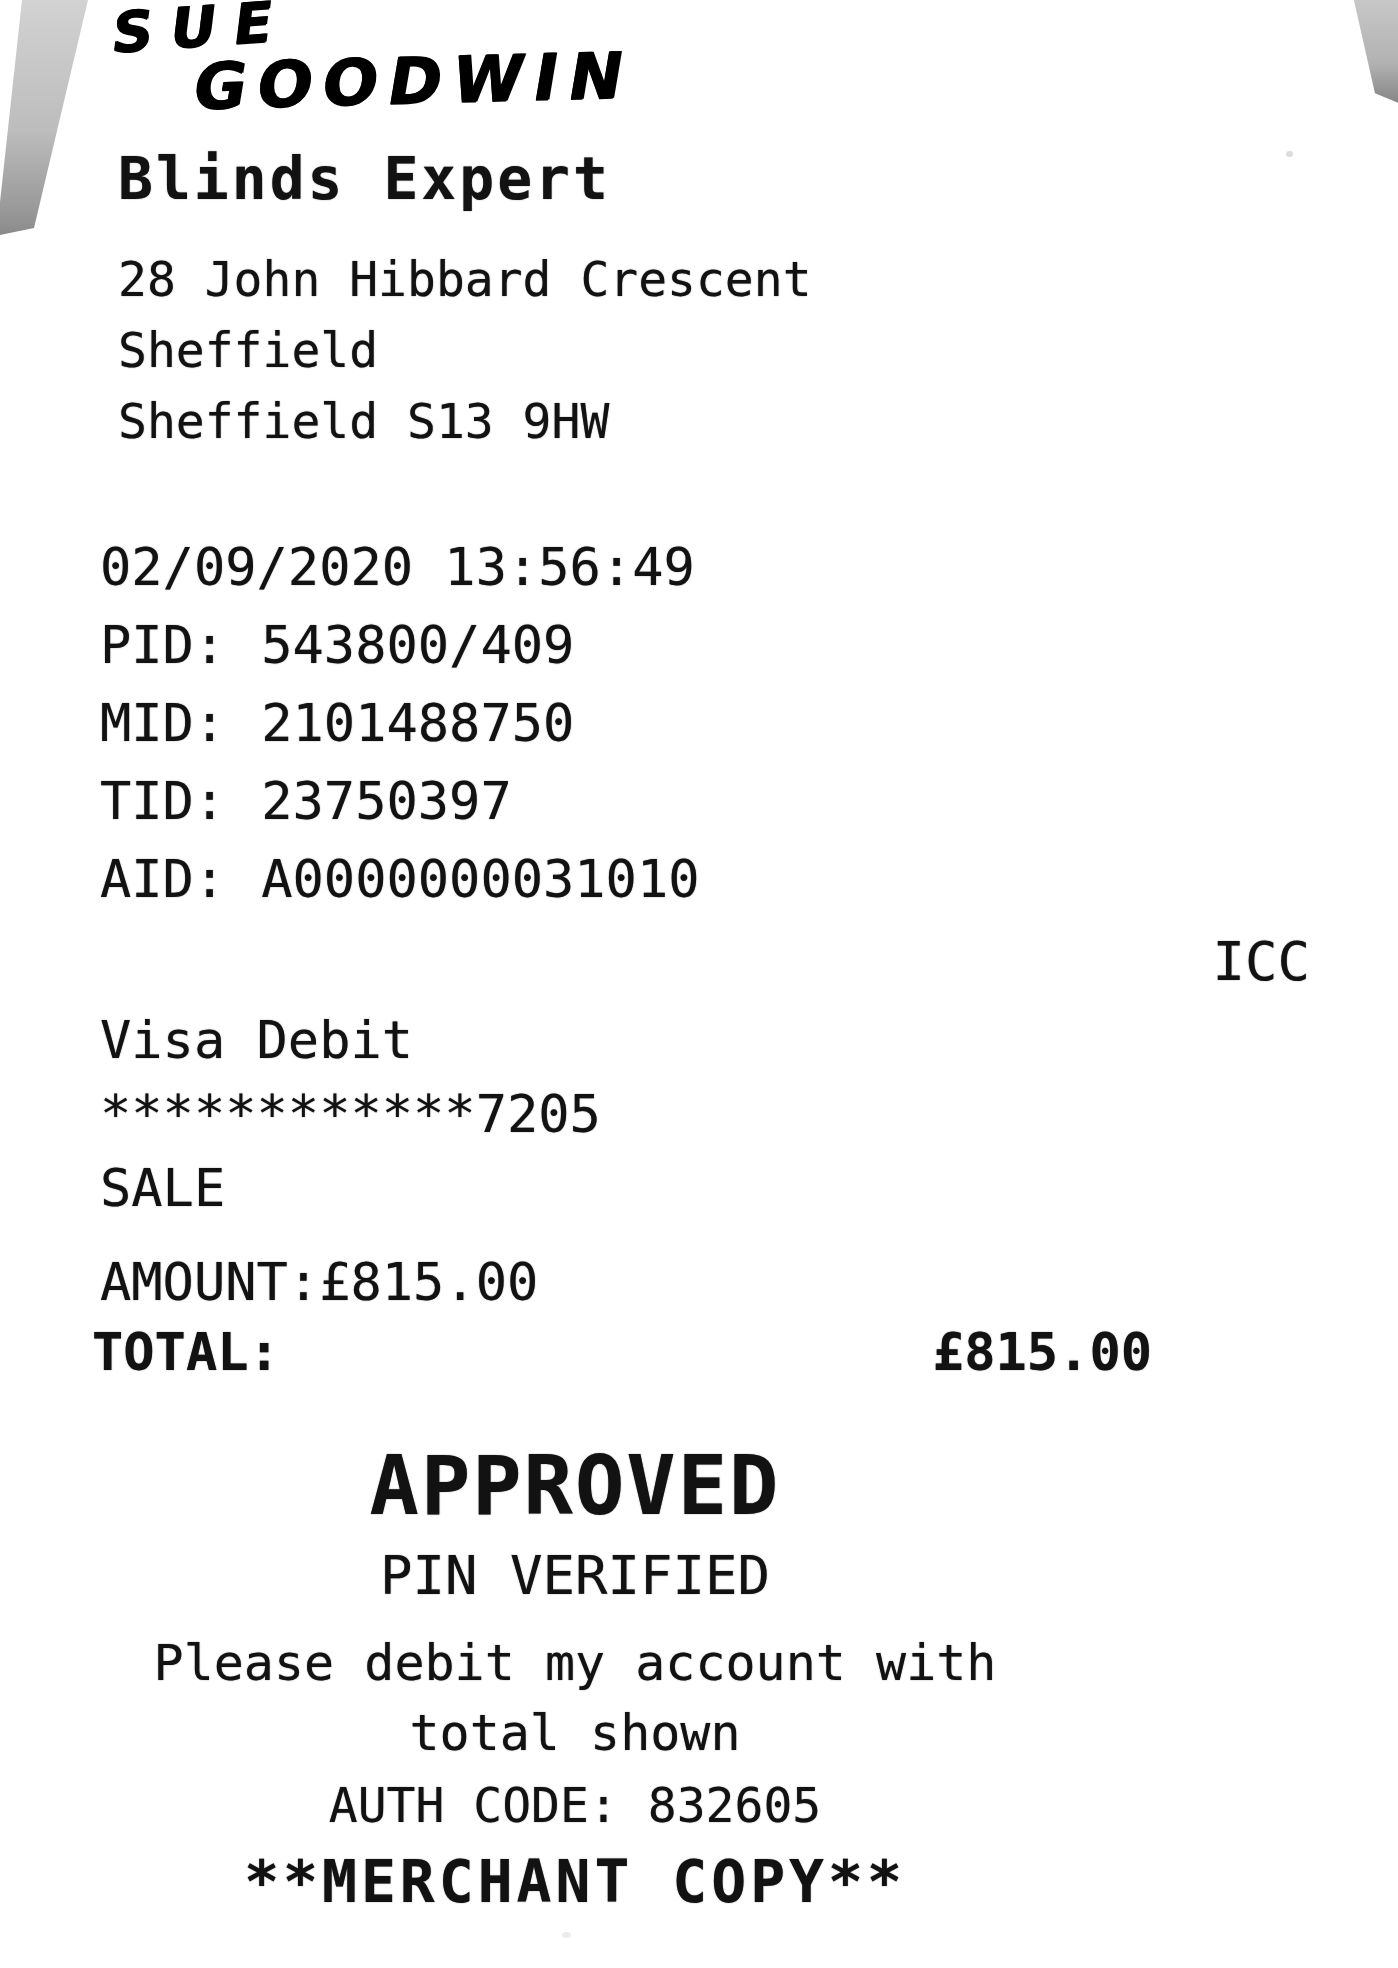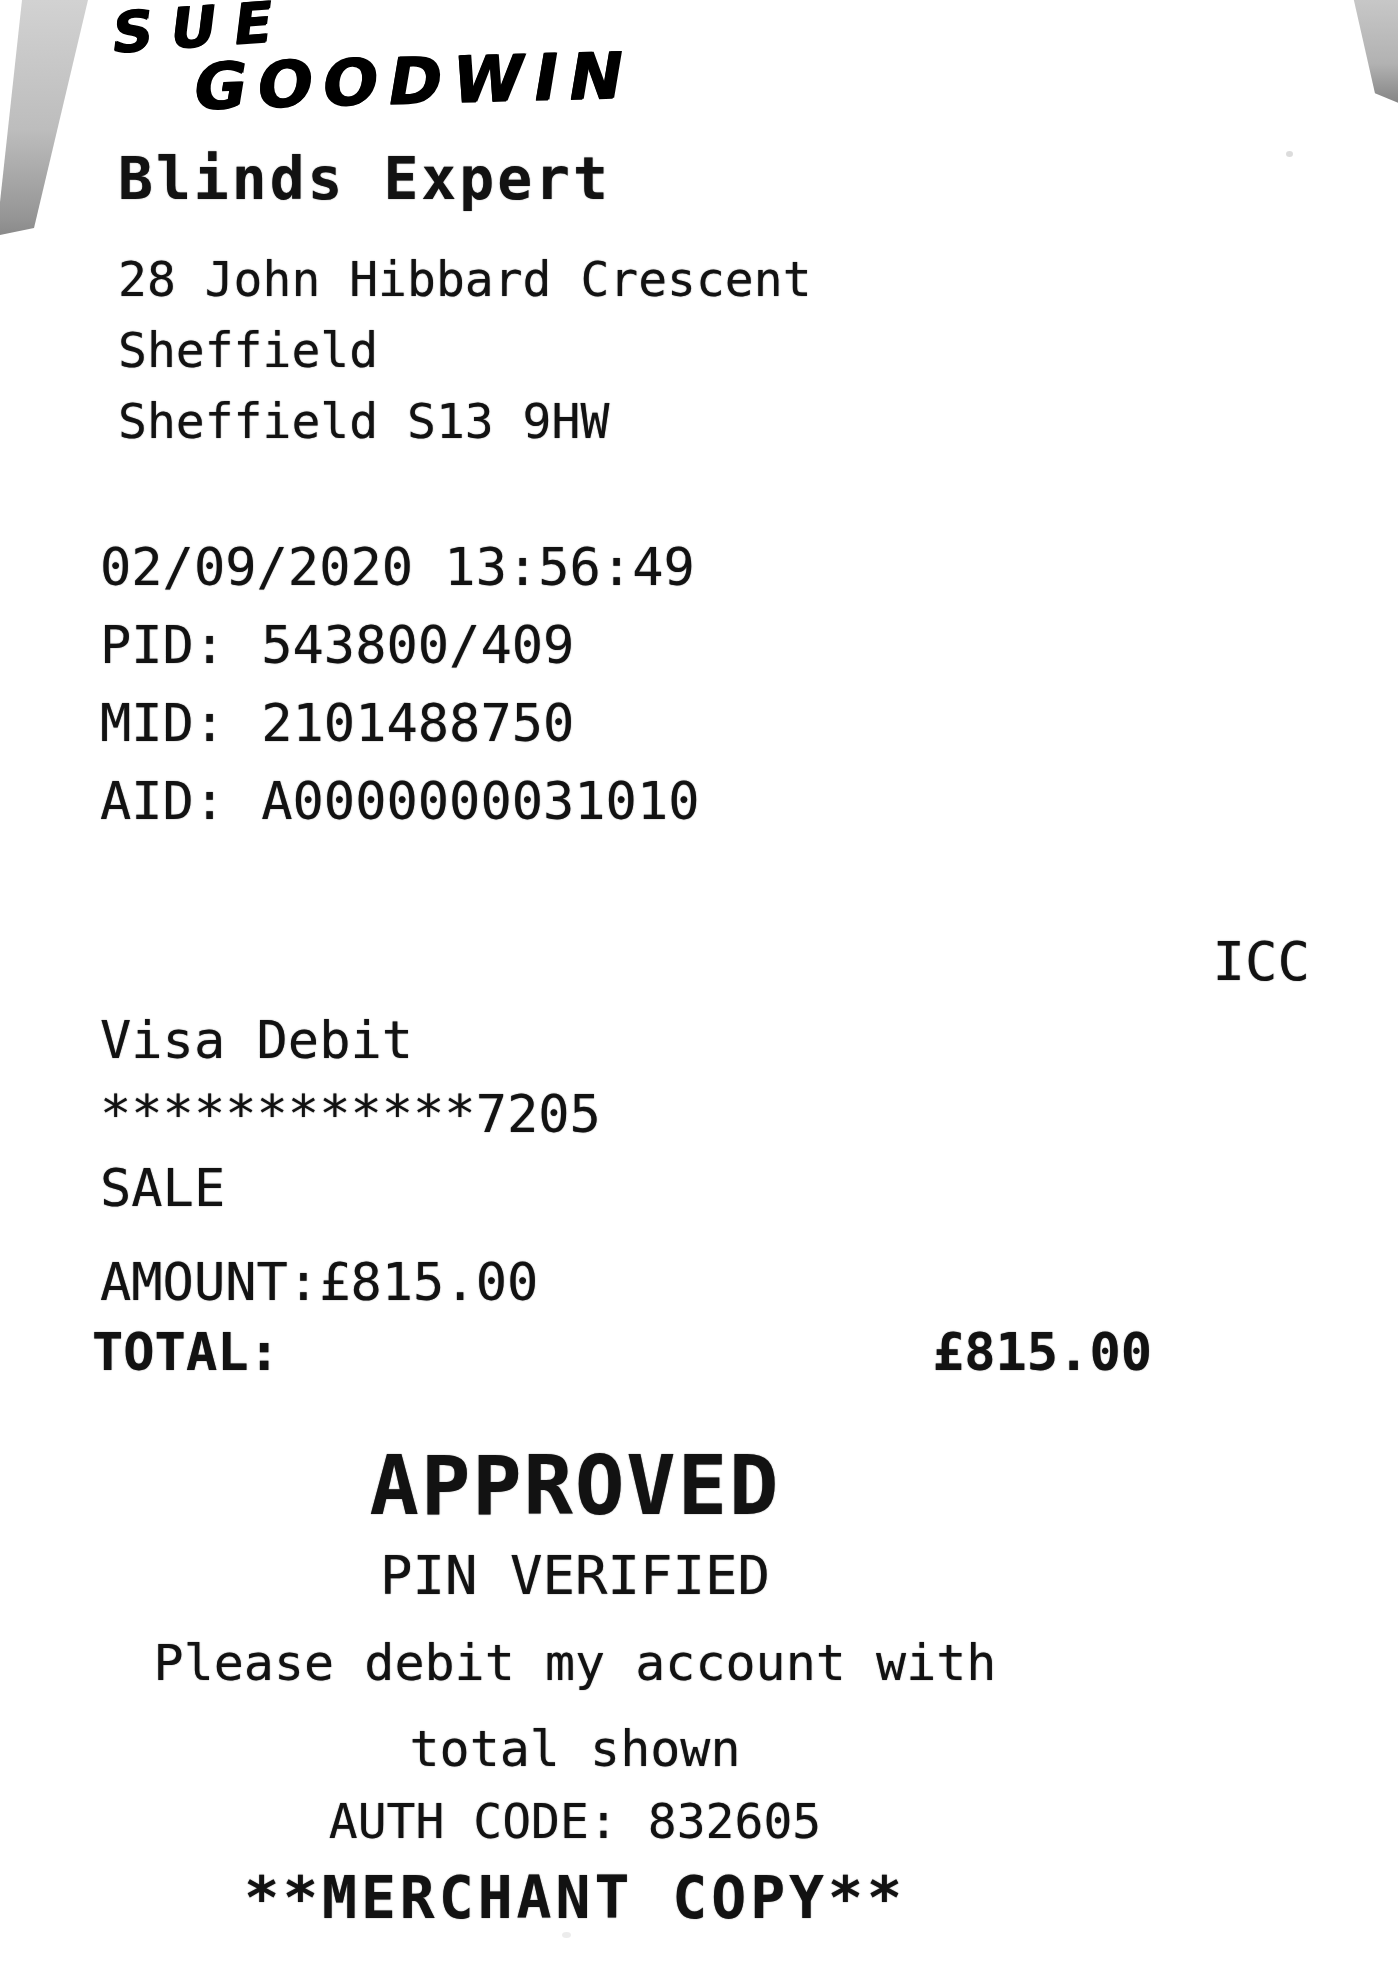--- a/index.html
+++ b/index.html
@@ -93,20 +93,23 @@
 
   <div class="info">
     <div class="printed">02/09/2020 13:56:49</div>
     <div class="printed">
       <span>PID:</span><span class="id-value">543800/409</span>
     </div>
     <div class="printed">
       <span>MID:</span><span class="id-value">2101488750</span>
     </div>
     <div class="printed">
+      <span>TID:</span><span class="id-value">23750397</span>
+    </div>
+    <div class="printed">
       <span>AID:</span><span class="id-value">A0000000031010</span>
     </div>
   </div>
 
   <div class="icc printed">ICC</div>
 
   <div class="card">
     <div class="printed">Visa Debit</div>
     <div class="printed">************7205</div>
     <div class="printed">SALE</div>
@@ -119,20 +122,20 @@
 
   <div class="total-row">
     <span class="printed">TOTAL:</span>
     <span class="printed">£815.00</span>
   </div>
 
   <div class="outcome">
     <div class="status printed">APPROVED</div>
     <div class="verification printed">PIN VERIFIED</div>
     <div class="debit-msg printed">Please debit my account with</div>
-    <div class="debit-msg printed" style="margin-top:16px;">total shown</div>
+    <div class="debit-msg printed" style="margin-top:0;">total shown</div>
     <div class="auth printed">
       <span>AUTH CODE:</span><span class="auth-code">832605</span>
     </div>
     <div class="copy printed">**MERCHANT COPY**</div>
   </div>
 
 </div>
 
 </body></html>

